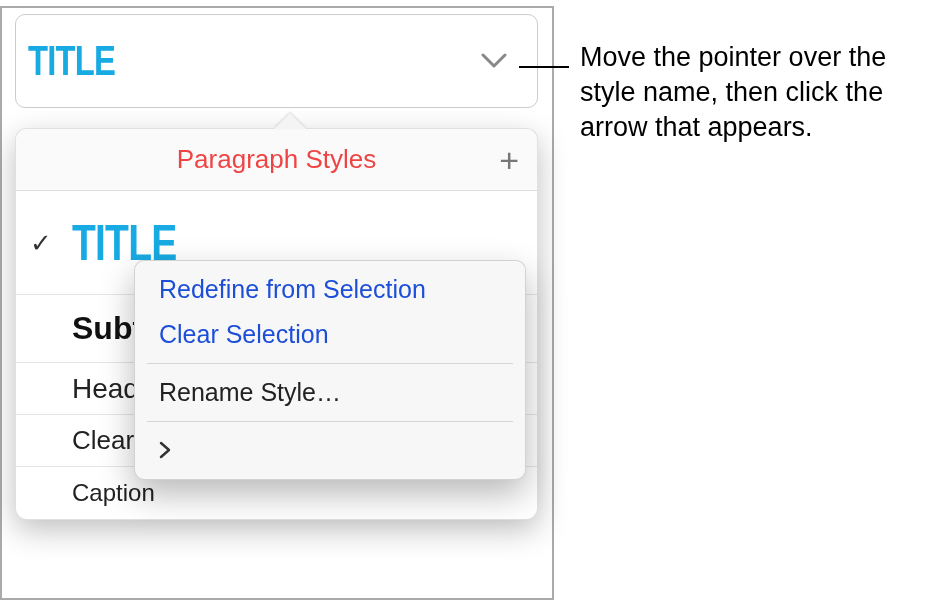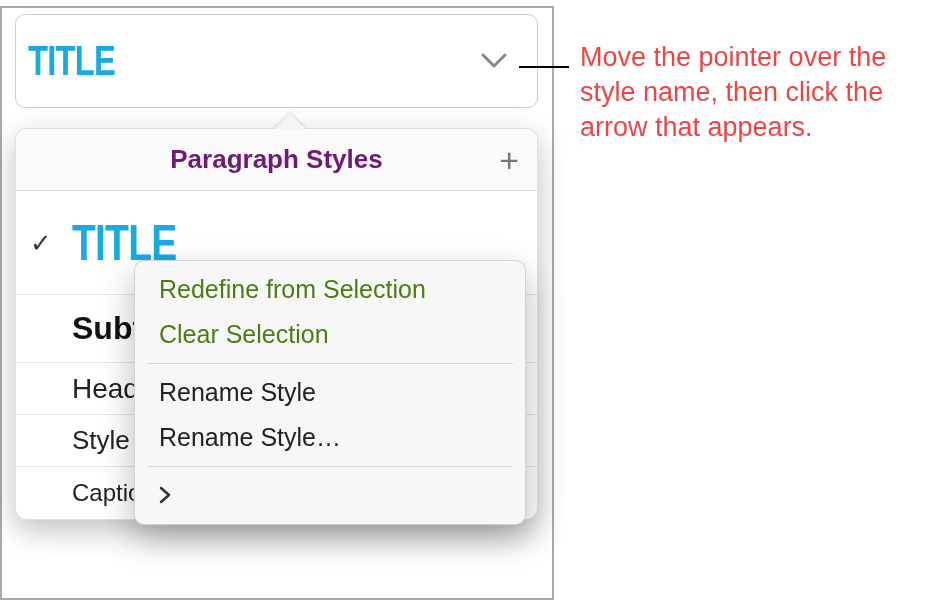--- a/index.html
+++ b/index.html
@@ -76,22 +76,22 @@
       display: flex;
       align-items: center;
       justify-content: center;
       position: relative;
       border-bottom: 1px solid #ddd;
       background: #fafafa;
       border-radius: 12px 12px 0 0;
     }
     .popover-title {
       font-size: 26px;
-      font-weight: 700;
-      color: #701a75;
+      font-weight: 400;
+      color: #ef4444;
     }
     .add-button {
       position: absolute;
       right: 18px;
       top: 50%;
       transform: translateY(-50%);
       font-size: 34px;
       font-weight: 300;
       color: #777;
       line-height: 1;
@@ -141,21 +141,21 @@
       z-index: 10;
     }
     .menu-item {
       padding: 8px 24px;
       font-size: 25px;
       color: #222;
       display: flex;
       align-items: center;
       justify-content: space-between;
     }
-    .menu-item.disabled { color: #4d7c0f; }
+    .menu-item.disabled { color: #1d4ed8; }
     .menu-sep {
       height: 1px;
       background: #d6d6d6;
       margin: 6px 12px;
     }
     .menu-chevron { color: #333; }
     .callout-line {
       position: absolute;
       left: 519px;
       top: 66px;
@@ -164,21 +164,21 @@
       background: #000;
       z-index: 20;
     }
     .callout-text {
       position: absolute;
       left: 580px;
       top: 40px;
       width: 362px;
       font-size: 27px;
       line-height: 1.3;
-      color: #ef4444;
+      color: #000000;
     }
   </style>
 </head>
 <body>
 
 <div class="frame">
 
   <div class="style-well">
     <span class="style-title">TITLE</span>
     <span class="well-chevron">
@@ -200,39 +200,36 @@
         <span class="checkmark">✓</span>
         <span class="row-title">TITLE</span>
       </div>
       <div class="style-row sub">
         <span class="row-subtitle">Subtitle</span>
       </div>
       <div class="style-row norm">
         <span class="row-heading">Heading</span>
       </div>
       <div class="style-row norm">
-        <span class="row-body">Style</span>
+        <span class="row-body">Clear</span>
       </div>
       <div class="style-row norm">
         <span class="row-caption">Caption</span>
       </div>
     </div>
   </div>
 
   <div class="context-menu">
     <div class="menu-item disabled">
       <span>Redefine from Selection</span>
     </div>
     <div class="menu-item disabled">
       <span>Clear Selection</span>
     </div>
     <div class="menu-sep"></div>
-    <div class="menu-item">
-      <span>Rename Style</span>
-    </div>
     <div class="menu-item">
       <span>Rename Style…</span>
     </div>
     <div class="menu-sep"></div>
     <div class="menu-item">
       <span class="menu-chevron">
         <svg width="12" height="18" viewBox="0 0 12 18">
             <polyline points="2,2 10,9 2,16" fill="none" stroke="#333" stroke-width="2.5" stroke-linecap="round" stroke-linejoin="round"></polyline>
           </svg>
       </span>

